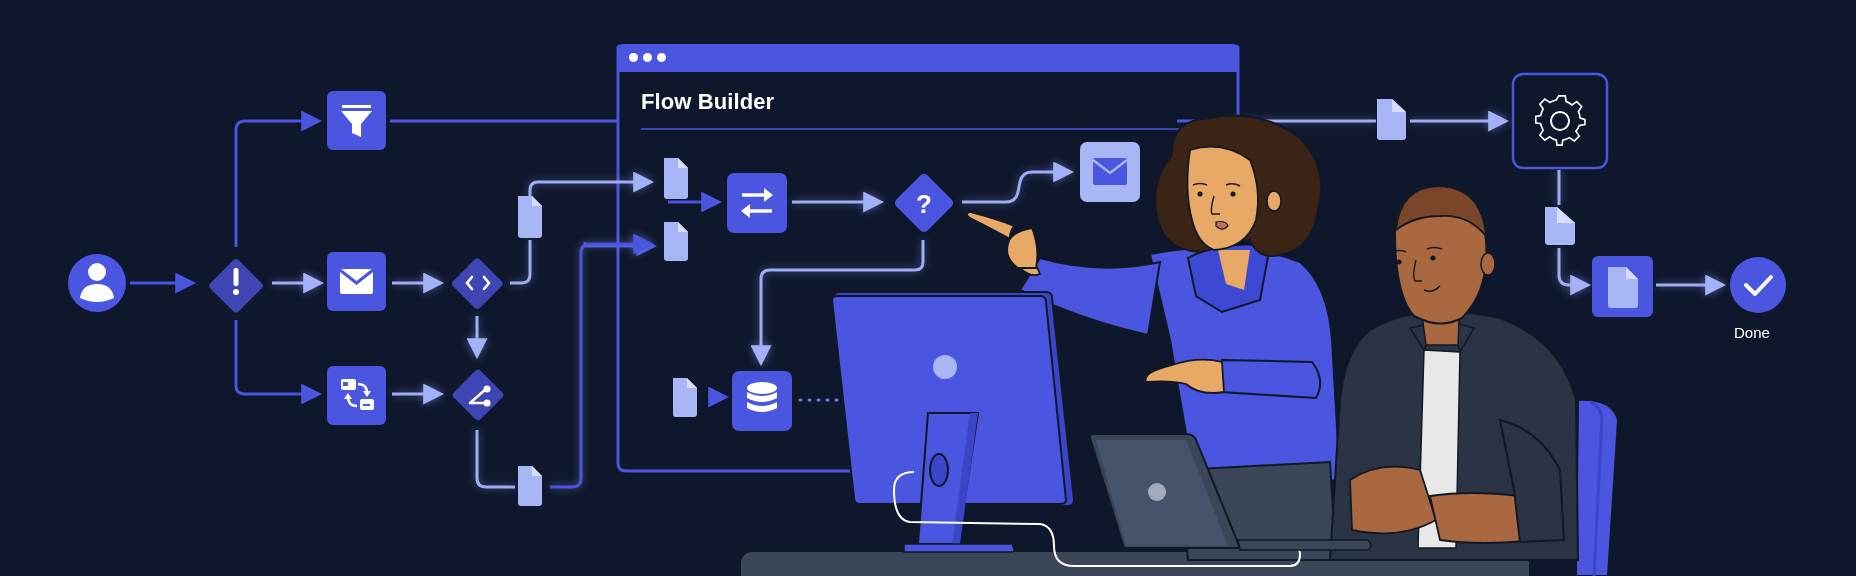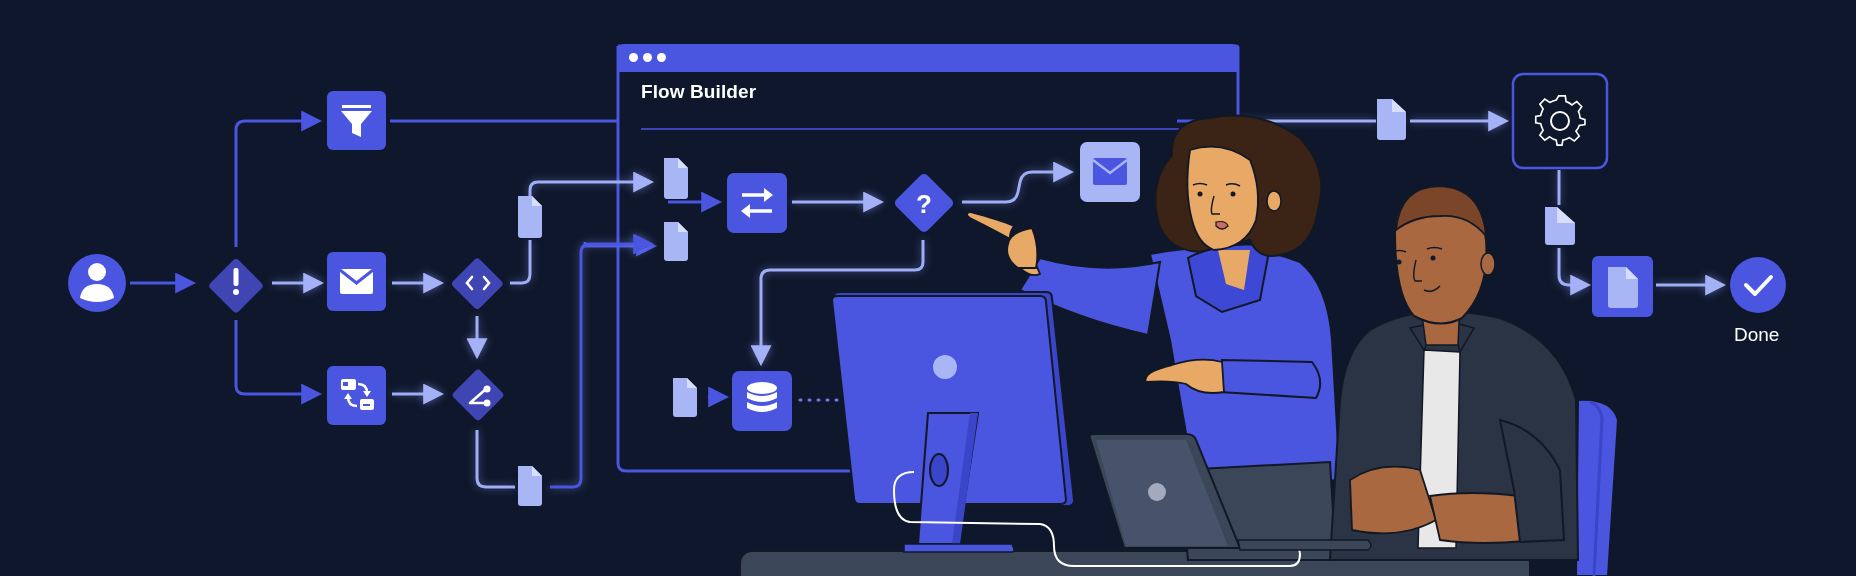--- a/index.html
+++ b/index.html
@@ -2,26 +2,26 @@
 <html><head>
 <meta charset="utf-8">
 <style>
   * { box-sizing: border-box; margin: 0; padding: 0; }
   html, body { width: 1856px; height: 576px; overflow: hidden; background: #0d1629; }
   body { font-family: "Liberation Sans", "DejaVu Sans", sans-serif; position: relative; }
   .canvas { position: absolute; left: 0; top: 0; width: 1856px; height: 576px; background: #0e172b; }
   svg.layer { position: absolute; left: 0; top: 0; width: 1856px; height: 576px; overflow: visible; }
   .glow { filter: drop-shadow(0 0 4px rgba(140,155,255,0.55)); }
   .label-title {
-    position: absolute; left: 641px; top: 81px; color: #ffffff;
-    font-size: 19px; font-weight: 600; letter-spacing: 0.1px;
+    position: absolute; left: 641px; top: 89px; color: #ffffff;
+    font-size: 22px; font-weight: 600; letter-spacing: 0.1px;
   }
   .label-done {
     position: absolute; left: 1734px; top: 324px; color: #ffffff;
-    font-size: 19px; font-weight: 500;
+    font-size: 15px; font-weight: 500;
   }
   .win-dots { position: absolute; left: 629px; top: 53px; display: flex; gap: 5px; }
   .win-dots span { width: 9px; height: 9px; border-radius: 50%; background: #ffffff; display: block; }
 </style>
 </head>
 <body>
 
 <div class="canvas">
 
   <svg class="layer" viewBox="0 0 1856 576">

